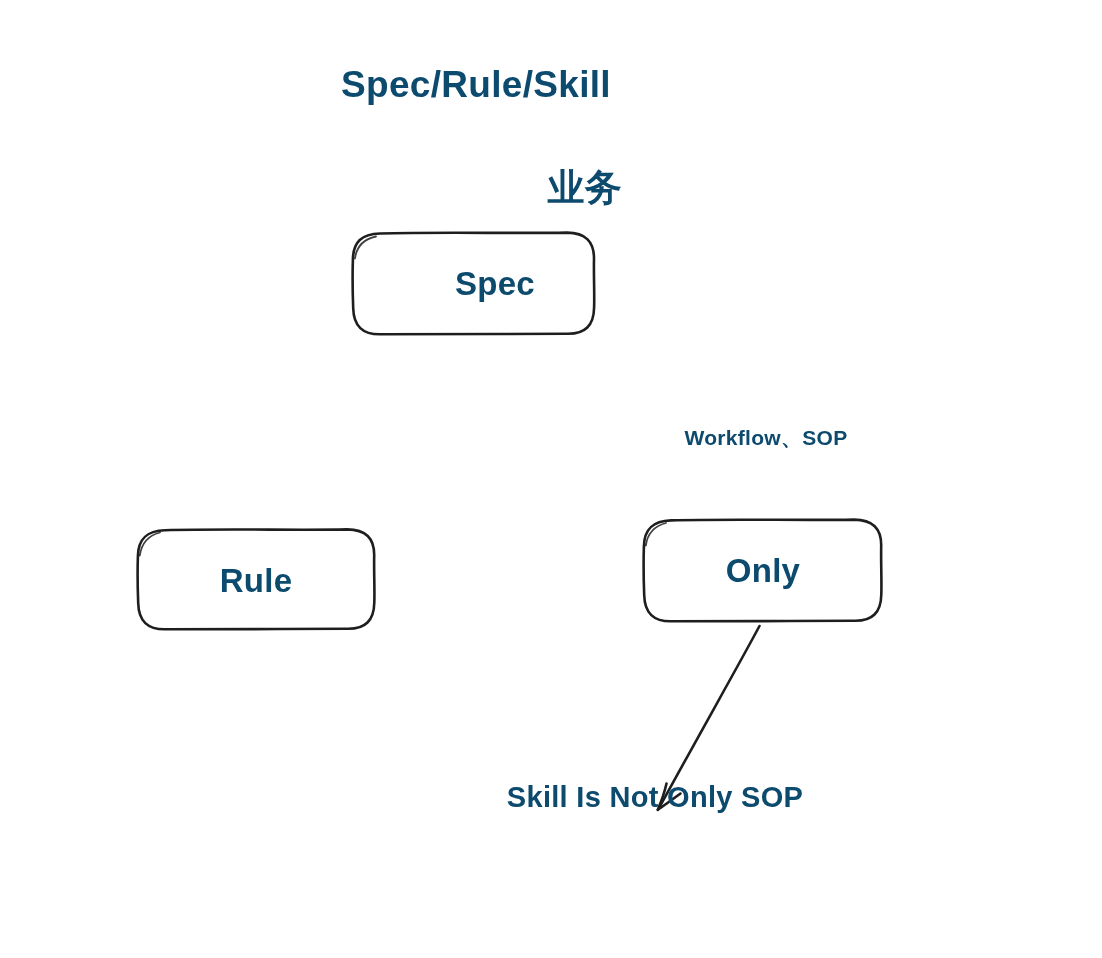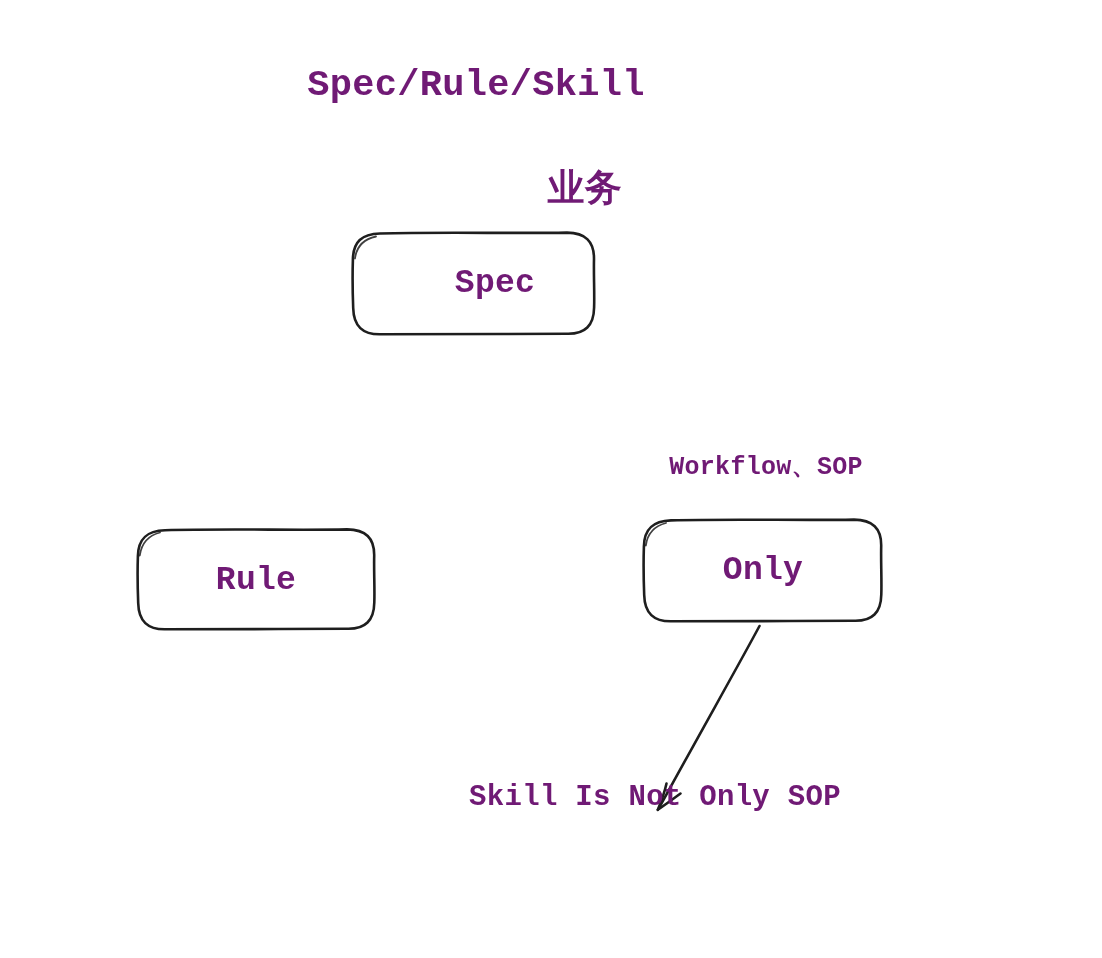--- a/index.html
+++ b/index.html
@@ -6,22 +6,22 @@
     margin: 0;
     padding: 0;
     background: #ffffff;
   }
   .canvas {
     position: relative;
     width: 1102px;
     height: 958px;
     background: #ffffff;
     overflow: hidden;
-    font-family: Liberation Mono, monospace;
-    color: #701a75;
+    font-family: Liberation Sans, sans-serif;
+    color: #0c4a6e;
   }
   .sketch-svg {
     position: absolute;
     left: 0;
     top: 0;
     width: 1102px;
     height: 958px;
   }
   .sketch-svg path {
     fill: none;
@@ -55,23 +55,23 @@
     text-align: right;
   }
   .caption-rule {
     left: 102px;
     top: 461px;
     width: 300px;
     font-size: 34px;
   }
   .caption-skill {
     left: 616px;
-    top: 449px;
+    top: 424px;
     width: 300px;
-    font-size: 25px;
+    font-size: 21px;
   }
   .box-label {
     position: absolute;
     display: flex;
     align-items: center;
     justify-content: center;
     font-weight: 600;
     font-size: 33px;
     letter-spacing: 0.3px;
   }

